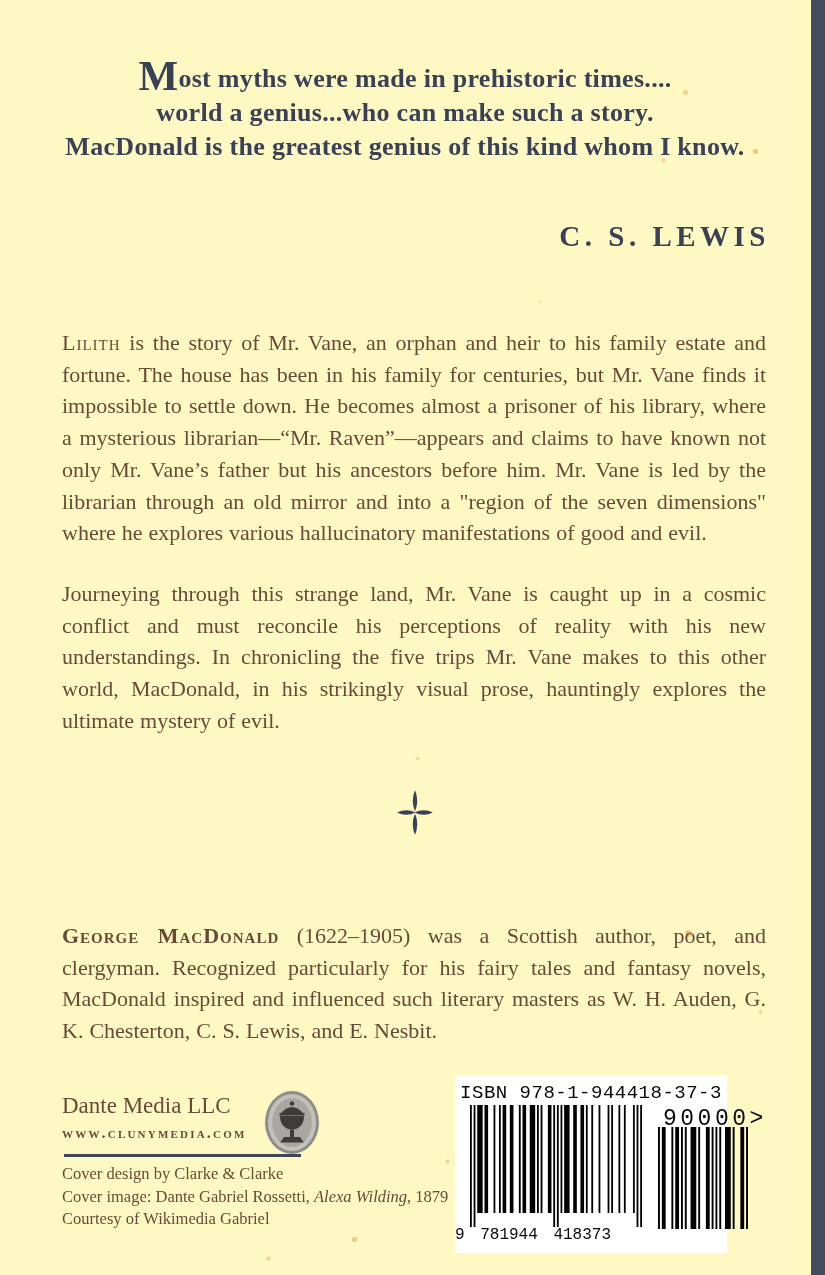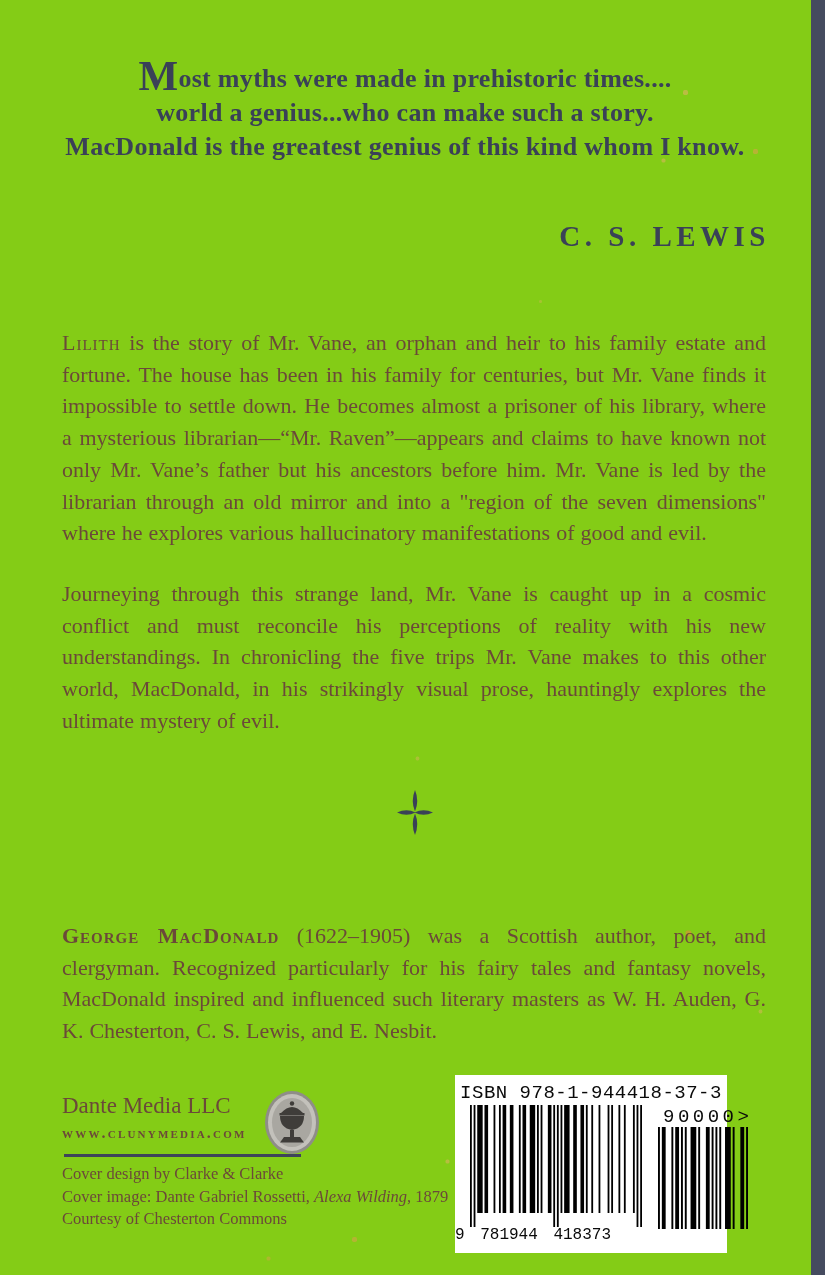--- a/index.html
+++ b/index.html
@@ -1,16 +1,16 @@
 <!DOCTYPE html>
 <html><head>
 <meta charset="utf-8">
 <style>
   html,body{margin:0;padding:0;background:#888;}
-  #canvas{position:relative;width:825px;height:1275px;background:#84cc16;overflow:hidden;
+  #canvas{position:relative;width:825px;height:1275px;background:#fef9c3;overflow:hidden;
           font-family:"Liberation Serif",serif;}
 
   .edge-strip{position:absolute;top:0;right:0;width:14px;height:1275px;background:#454b5f;}
 
   .quote{position:absolute;top:62px;left:40px;width:730px;text-align:center;
          color:#3a4157;font-weight:700;font-size:26px;line-height:34px;letter-spacing:0.3px;}
   .quote .initial{font-size:42px;vertical-align:-3px;line-height:0;}
   .attribution{position:absolute;top:220px;right:55px;color:#3a4157;font-weight:700;
                font-size:29px;letter-spacing:4.5px;}
 
@@ -31,21 +31,21 @@
   .rule{position:absolute;left:64px;top:1154px;width:237px;height:3px;background:#3e4459;}
   .credits{position:absolute;left:62px;top:1163px;font-size:16.5px;line-height:22.5px;color:#6b4939;}
   .credits .italic{font-style:italic;}
 
   .barcode-box{position:absolute;left:455px;top:1075px;width:272px;height:178px;background:#ffffff;}
   .mono{font-family:"Liberation Mono",monospace;color:#0a0a0a;}
   .isbn-label{position:absolute;left:0;top:7px;width:100%;text-align:center;
               font-size:19px;letter-spacing:0.5px;white-space:nowrap;}
   .bc-main{position:absolute;left:15px;top:30px;}
   .main-digits{position:absolute;left:0px;top:151px;font-size:16px;word-spacing:6px;white-space:nowrap;}
-  .supp-label{position:absolute;left:208px;top:31px;font-size:19px;letter-spacing:3.5px;white-space:nowrap;}
+  .supp-label{position:absolute;left:208px;top:31px;font-size:23px;letter-spacing:3.5px;white-space:nowrap;}
   .bc-supp{position:absolute;left:203px;top:52px;}
 
   .speckles{position:absolute;left:0;top:0;width:1px;height:1px;border-radius:50%;
     background:transparent;pointer-events:none;
     box-shadow:
       685px 92px 0 2px rgba(232,176,104,.55),
       663px 160px 0 1.5px rgba(232,176,104,.5),
       755px 151px 0 2px rgba(226,158,78,.55),
       611px 243px 0 1.2px rgba(232,176,104,.45),
       540px 301px 0 1px rgba(232,176,104,.35),
@@ -102,21 +102,21 @@
       <rect x="26" y="40" width="4" height="7"></rect>
       <path d="M20 47 L36 47 L40 52.5 L16 52.5 Z"></path>
     </g>
   </svg>
 
   <div class="rule"></div>
 
   <div class="credits">
     <div>Cover design by Clarke &amp; Clarke</div>
     <div><span>Cover image: Dante Gabriel Rossetti, </span><span class="italic">Alexa Wilding</span><span>, 1879</span></div>
-    <div>Courtesy of Chesterton Commons</div>
+    <div>Courtesy of Wikimedia Gabriel</div>
   </div>
 
   <div class="barcode-box">
     <div class="isbn-label mono">ISBN 978-1-944418-37-3</div>
     <svg id="bc-main" class="bc-main" width="172" height="122">
         <rect x="0.00" y="0" width="1.81" height="122" fill="#000"></rect>
         <rect x="3.62" y="0" width="1.81" height="122" fill="#000"></rect>
         <rect x="7.24" y="0" width="5.43" height="108" fill="#000"></rect>
         <rect x="14.48" y="0" width="3.62" height="108" fill="#000"></rect>
         <rect x="23.54" y="0" width="1.81" height="108" fill="#000"></rect>

